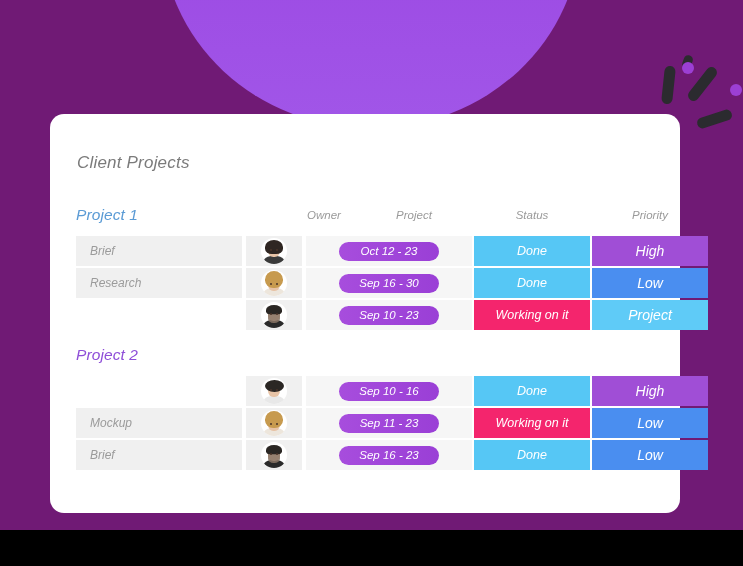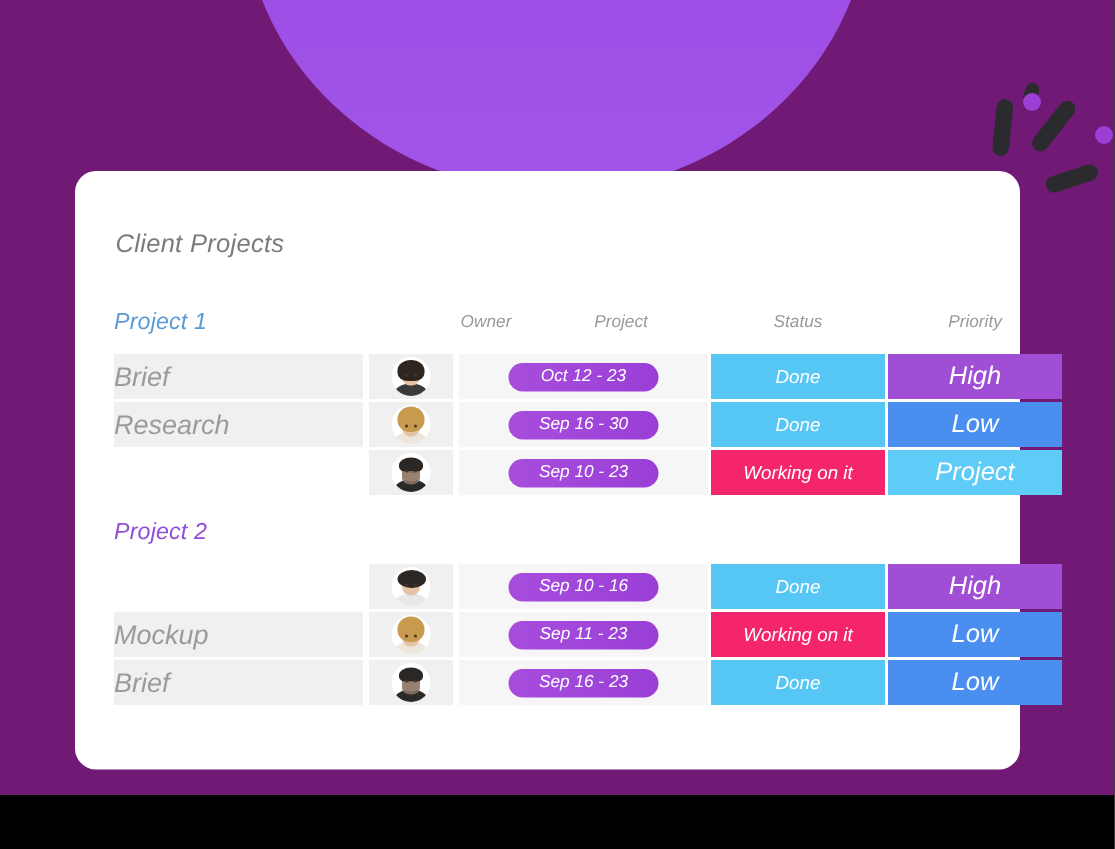--- a/index.html
+++ b/index.html
@@ -116,21 +116,22 @@
     display: flex;
     align-items: center;
     justify-content: center;
   }
 
   .cell.task {
     left: 0;
     width: 166px;
     background: #f0f0f0;
     justify-content: flex-start;
-    font-size: 18px;
+    padding-left: 14px;
+    font-size: 12px;
     color: #9b9b9b;
   }
   .cell.owner {
     left: 170px;
     width: 56px;
     background: #f0f0f0;
   }
   .cell.timeline {
     left: 230px;
     width: 166px;
@@ -138,21 +139,21 @@
   }
   .cell.status {
     left: 398px;
     width: 116px;
     font-size: 12.5px;
     color: #ffffff;
   }
   .cell.priority {
     left: 516px;
     width: 116px;
-    font-size: 17px;
+    font-size: 14px;
     color: #ffffff;
   }
 
   
   .pill {
     width: 100px;
     height: 19px;
     border-radius: 10px;
     background: linear-gradient(90deg, #a74ddd 0%, #9a3fd6 100%);
     color: #ffffff;

